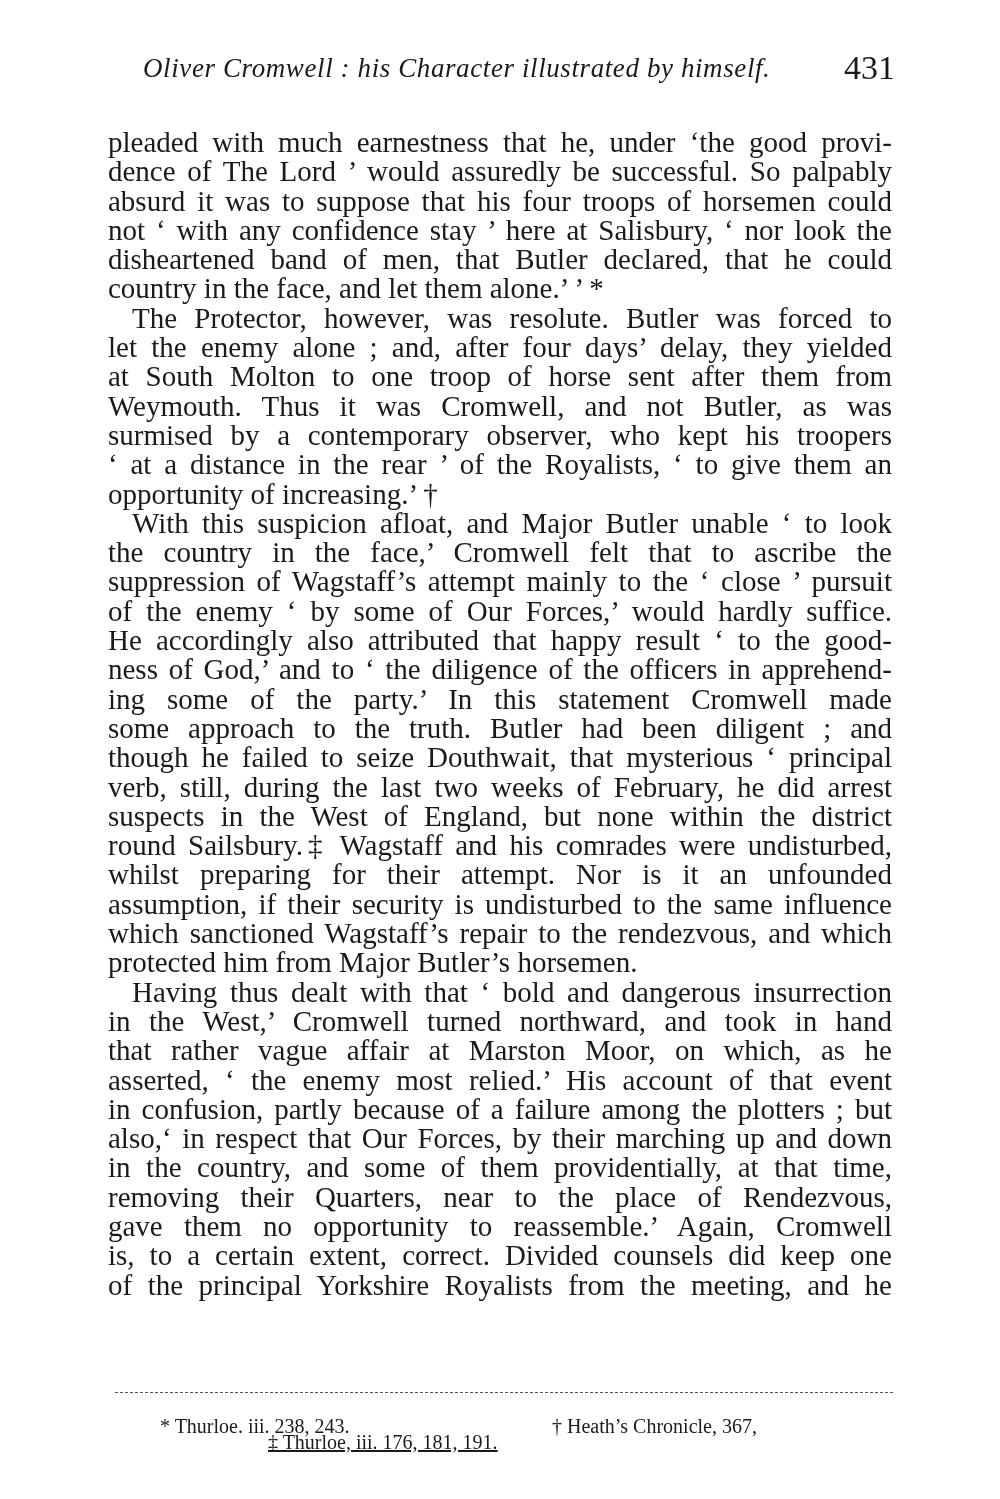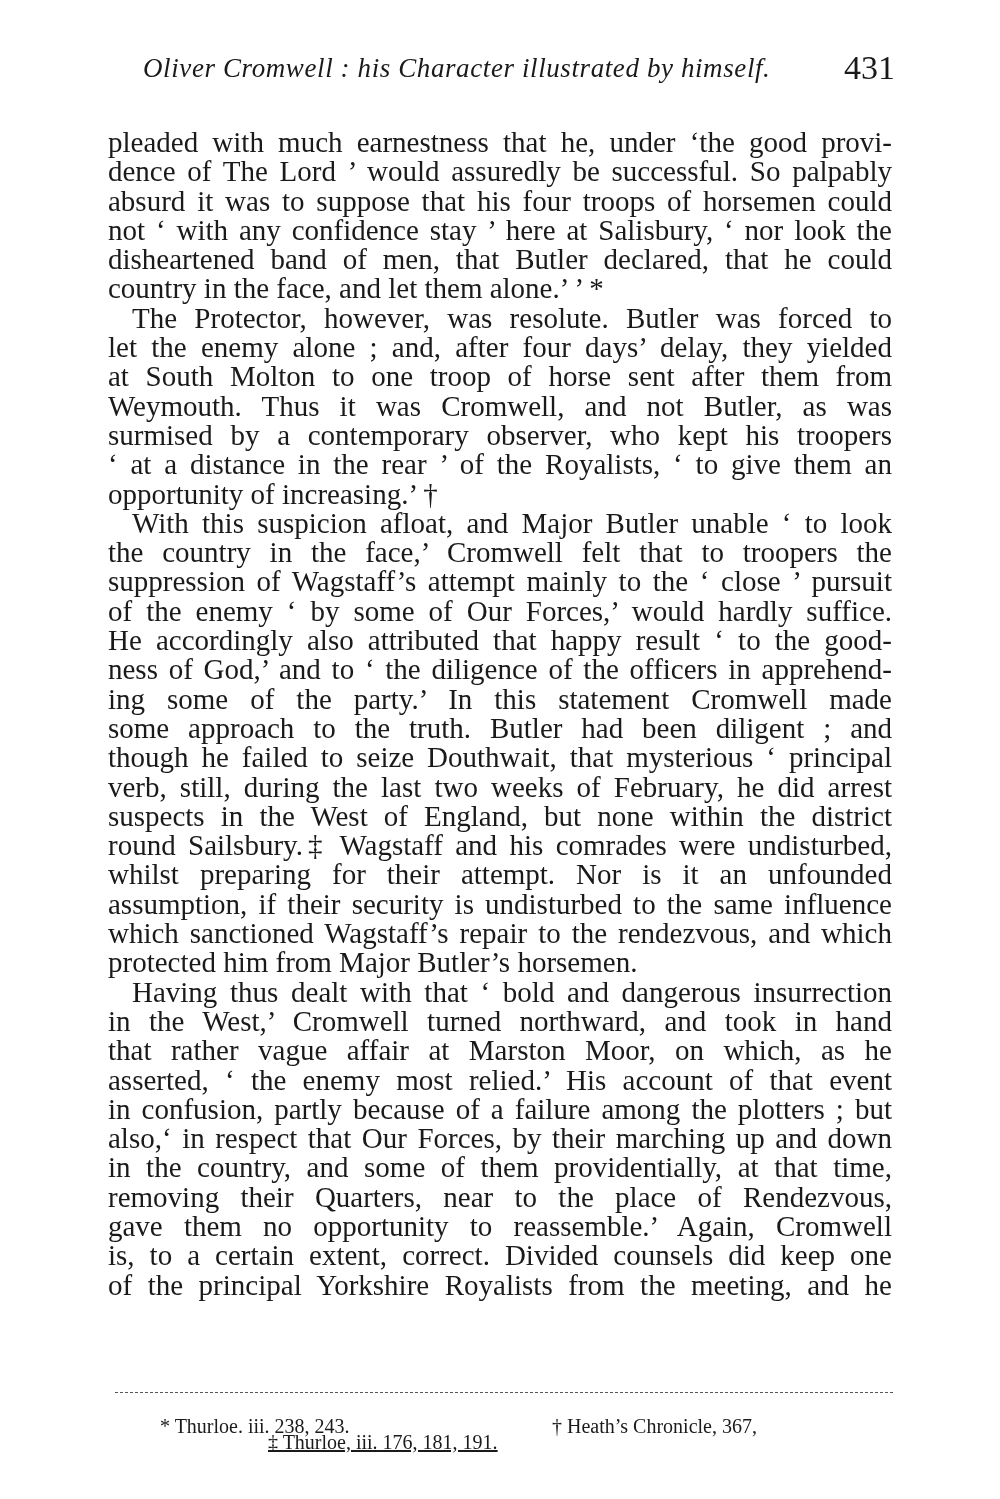--- a/index.html
+++ b/index.html
@@ -112,21 +112,21 @@
         <span class="line indent">The Protector, however, was resolute.  Butler was forced to</span>
         <span class="line">let the enemy alone ; and, after four days’ delay, they yielded</span>
         <span class="line">at South Molton to one troop of horse sent after them from</span>
         <span class="line">Weymouth.  Thus it was Cromwell, and not Butler, as was</span>
         <span class="line">surmised by a contemporary observer, who kept his troopers</span>
         <span class="line">‘ at a distance in the rear ’ of the Royalists, ‘ to give them an</span>
         <span class="line last">opportunity of increasing.’ †</span>
       </div>
       <div>
         <span class="line indent">With this suspicion afloat, and Major Butler unable ‘ to look</span>
-        <span class="line">the country in the face,’ Cromwell felt that to troopers the</span>
+        <span class="line">the country in the face,’ Cromwell felt that to ascribe the</span>
         <span class="line">suppression of Wagstaff’s attempt mainly to the ‘ close ’ pursuit</span>
         <span class="line">of the enemy ‘ by some of Our Forces,’ would hardly suffice.</span>
         <span class="line">He accordingly also attributed that happy result ‘ to the good-</span>
         <span class="line">ness of God,’ and to ‘ the diligence of the officers in apprehend-</span>
         <span class="line">ing some of the party.’  In this statement Cromwell made</span>
         <span class="line">some approach to the truth.  Butler had been diligent ; and</span>
         <span class="line">though he failed to seize Douthwait, that mysterious ‘ principal</span>
         <span class="line">verb, still, during the last two weeks of February, he did arrest</span>
         <span class="line">suspects in the West of England, but none within the district</span>
         <span class="line">round Sailsbury.‡  Wagstaff and his comrades were undisturbed,</span>

